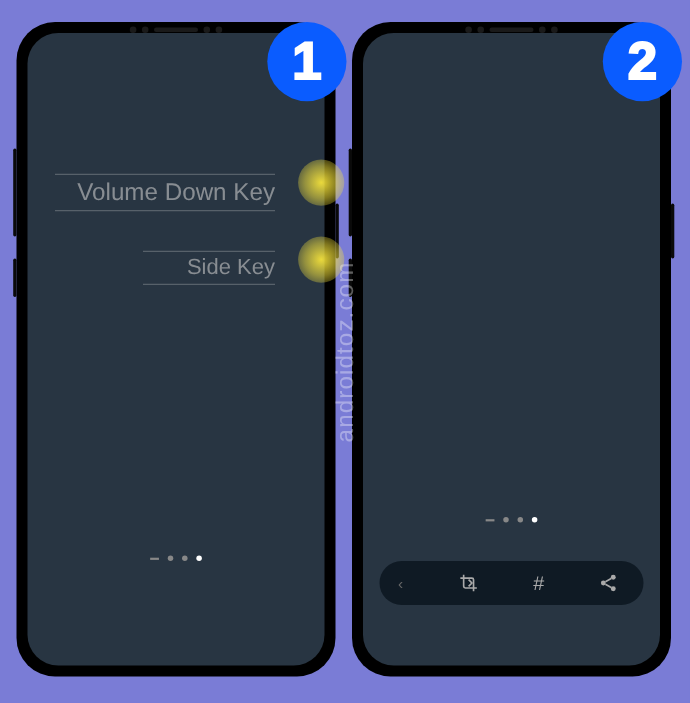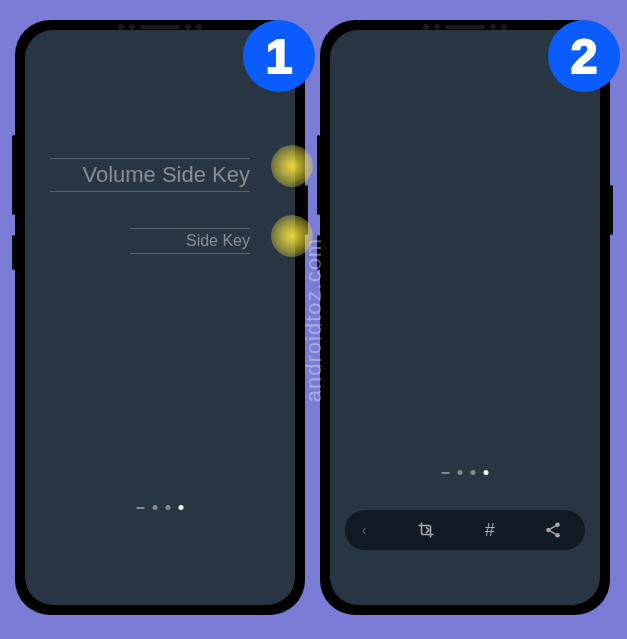--- a/index.html
+++ b/index.html
@@ -86,21 +86,21 @@
     .key-label {
       position: absolute;
       color: rgba(200,200,200,0.6);
       font-size: 22px;
       text-align: right;
       border-bottom: 1px solid rgba(200,200,200,0.3);
       border-top: 1px solid rgba(200,200,200,0.3);
       padding: 3px 0;
     }
     .label1 { right: 45px; top: 128px; width: 200px; }
-    .label2 { right: 45px; top: 198px; width: 120px; font-size: 16px; }
+    .label2 { right: 45px; top: 198px; width: 120px; font-size: 20px; }
     .pagination {
       position: absolute;
       bottom: 95px;
       left: 50%;
       transform: translateX(-50%);
       display: flex;
       gap: 8px;
       align-items: center;
     }
     .pagination-right { bottom: 130px; }
@@ -190,21 +190,21 @@
   <div class="side-button bixby-left"></div>
   <div class="side-button power-right"></div>
   <div class="sensors">
     <div class="sensor-dot"></div>
     <div class="sensor-dot"></div>
     <div class="sensor-bar"></div>
     <div class="sensor-dot"></div>
     <div class="sensor-dot"></div>
   </div>
   <div class="screen">
-    <div class="key-label label1">Volume Side Key</div>
+    <div class="key-label label1">Volume Down Key</div>
     <div class="key-label label2">Side Key</div>
     <div class="pagination">
       <div class="page-dash"></div>
       <div class="page-dot"></div>
       <div class="page-dot"></div>
       <div class="page-dot active"></div>
     </div>
   </div>
   <div class="key-highlight key1"></div>
   <div class="key-highlight key2"></div>

